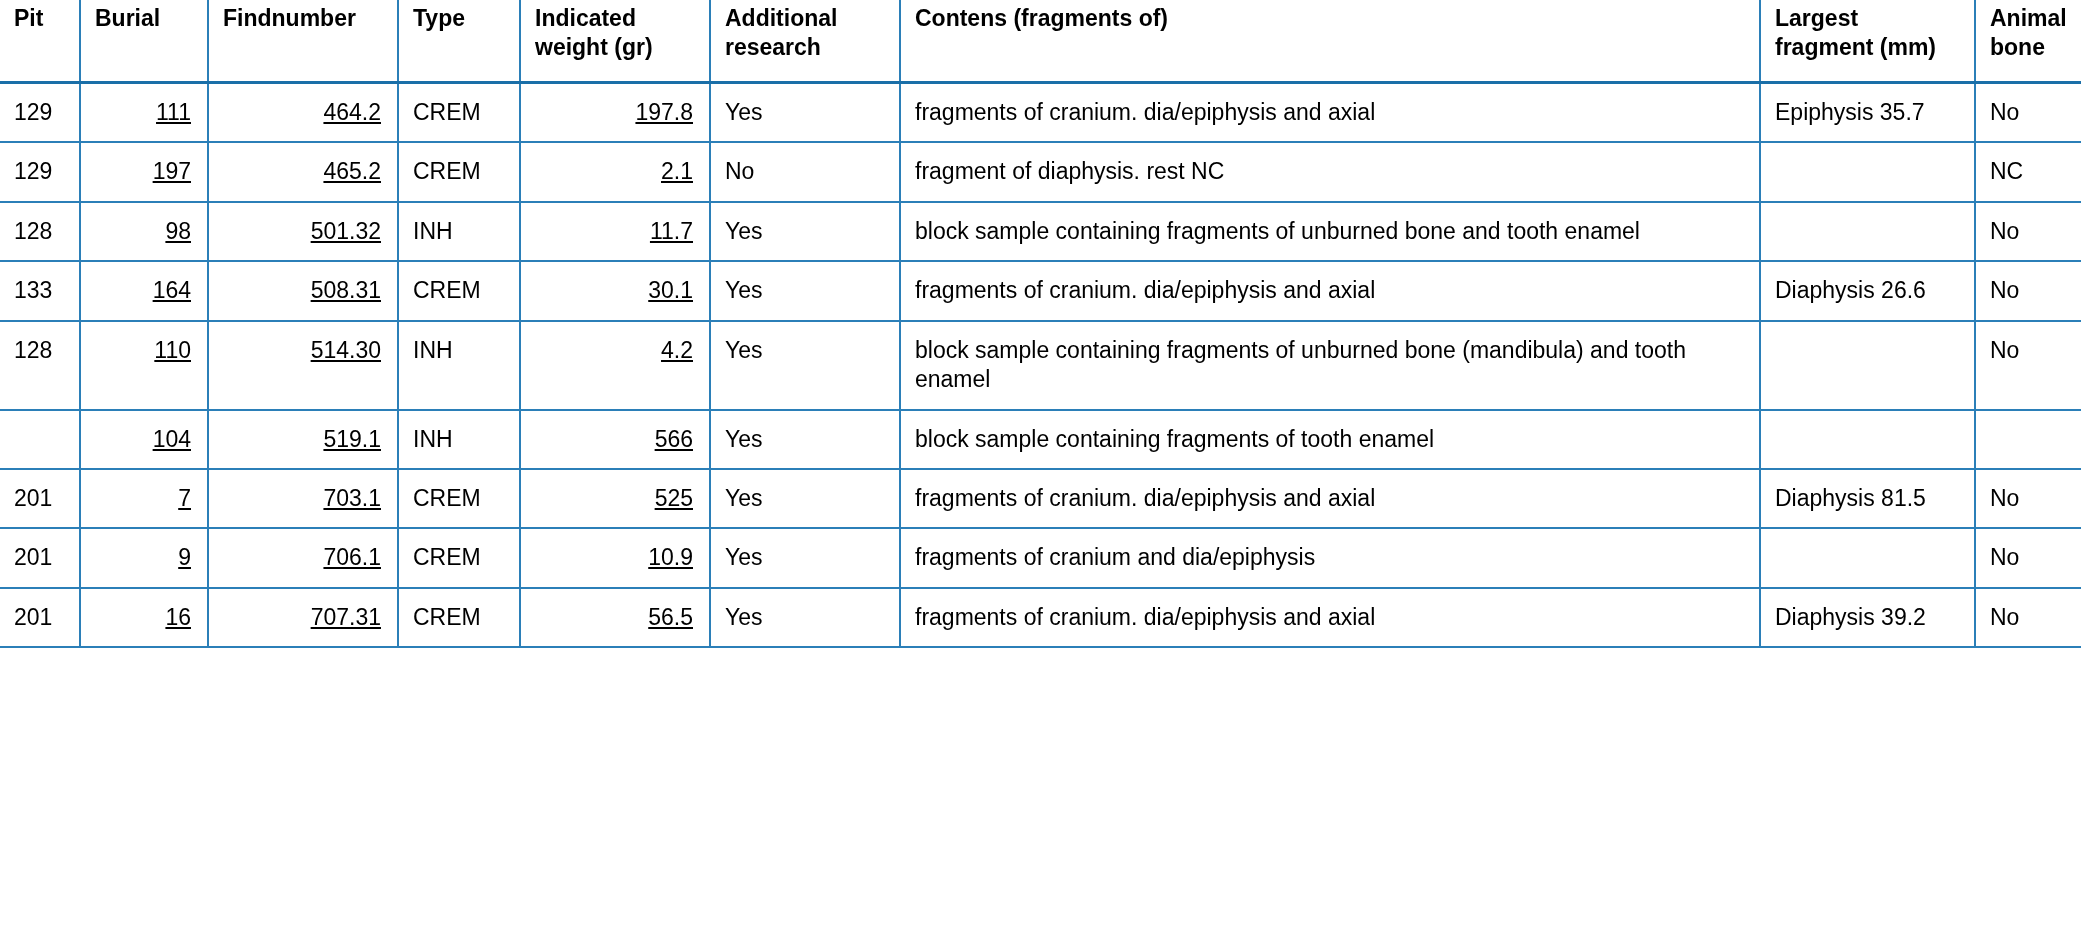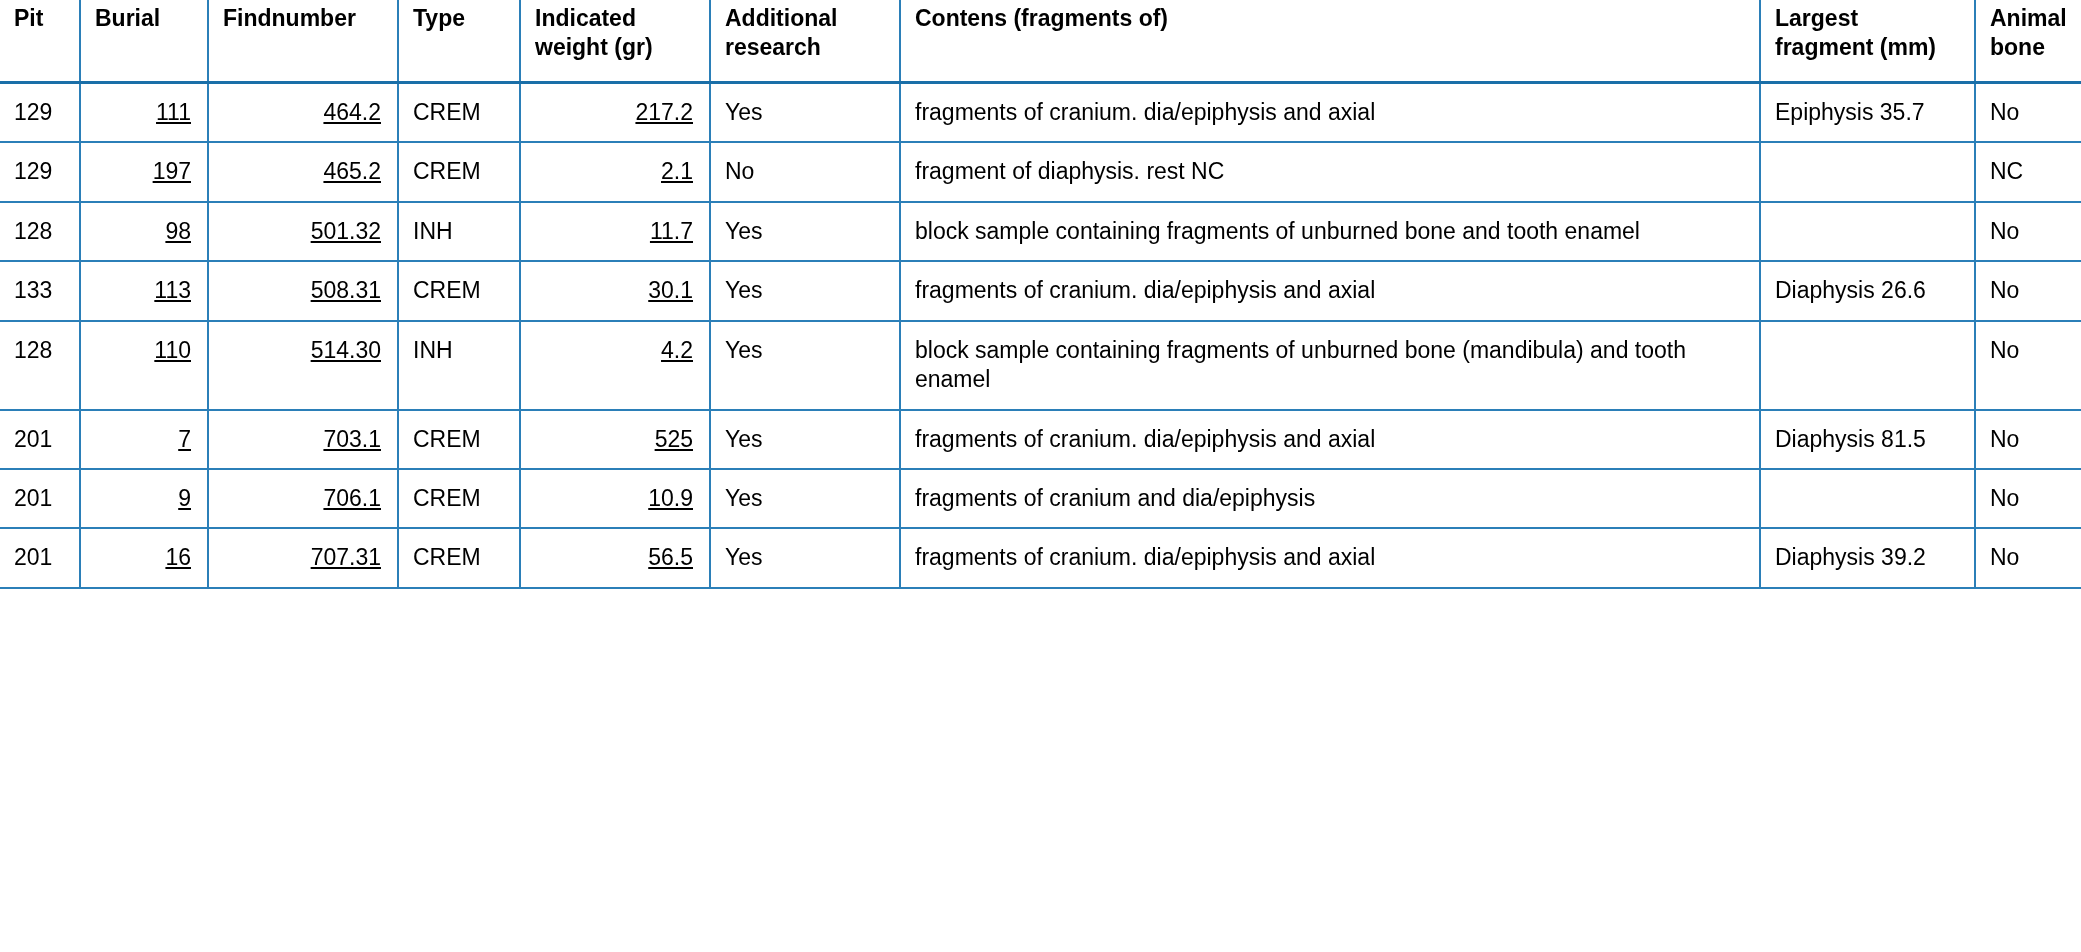--- a/index.html
+++ b/index.html
@@ -99,21 +99,21 @@
 bone</th>
       </tr>
     </thead>
     <tbody>
 
     <tr>
           <td class="left">129</td>
           <td class="vline num">111</td>
           <td class="vline num">464.2</td>
           <td class="vline left">CREM</td>
-          <td class="vline num">217.2</td>
+          <td class="vline num">197.8</td>
           <td class="vline left">Yes</td>
           <td class="vline left">fragments of cranium. dia/epiphysis and axial</td>
           <td class="vline left">Epiphysis 35.7</td>
           <td class="vline left">No</td>
         </tr>
         <tr>
           <td class="left">129</td>
           <td class="vline num">197</td>
           <td class="vline num">465.2</td>
           <td class="vline left">CREM</td>
@@ -129,41 +129,52 @@
           <td class="vline num">501.32</td>
           <td class="vline left">INH</td>
           <td class="vline num">11.7</td>
           <td class="vline left">Yes</td>
           <td class="vline left">block sample containing fragments of unburned bone and tooth enamel</td>
           <td class="vline left"></td>
           <td class="vline left">No</td>
         </tr>
         <tr>
           <td class="left">133</td>
-          <td class="vline num">113</td>
+          <td class="vline num">164</td>
           <td class="vline num">508.31</td>
           <td class="vline left">CREM</td>
           <td class="vline num">30.1</td>
           <td class="vline left">Yes</td>
           <td class="vline left">fragments of cranium. dia/epiphysis and axial</td>
           <td class="vline left">Diaphysis 26.6</td>
           <td class="vline left">No</td>
         </tr>
         <tr>
           <td class="left">128</td>
           <td class="vline num">110</td>
           <td class="vline num">514.30</td>
           <td class="vline left">INH</td>
           <td class="vline num">4.2</td>
           <td class="vline left">Yes</td>
           <td class="vline left">block sample containing fragments of unburned bone (mandibula) and tooth enamel</td>
           <td class="vline left"></td>
           <td class="vline left">No</td>
         </tr>
         <tr>
+          <td class="left"></td>
+          <td class="vline num">104</td>
+          <td class="vline num">519.1</td>
+          <td class="vline left">INH</td>
+          <td class="vline num">566</td>
+          <td class="vline left">Yes</td>
+          <td class="vline left">block sample containing fragments of tooth enamel</td>
+          <td class="vline left"></td>
+          <td class="vline left"></td>
+        </tr>
+        <tr>
           <td class="left">201</td>
           <td class="vline num">7</td>
           <td class="vline num">703.1</td>
           <td class="vline left">CREM</td>
           <td class="vline num">525</td>
           <td class="vline left">Yes</td>
           <td class="vline left">fragments of cranium. dia/epiphysis and axial</td>
           <td class="vline left">Diaphysis 81.5</td>
           <td class="vline left">No</td>
         </tr>

